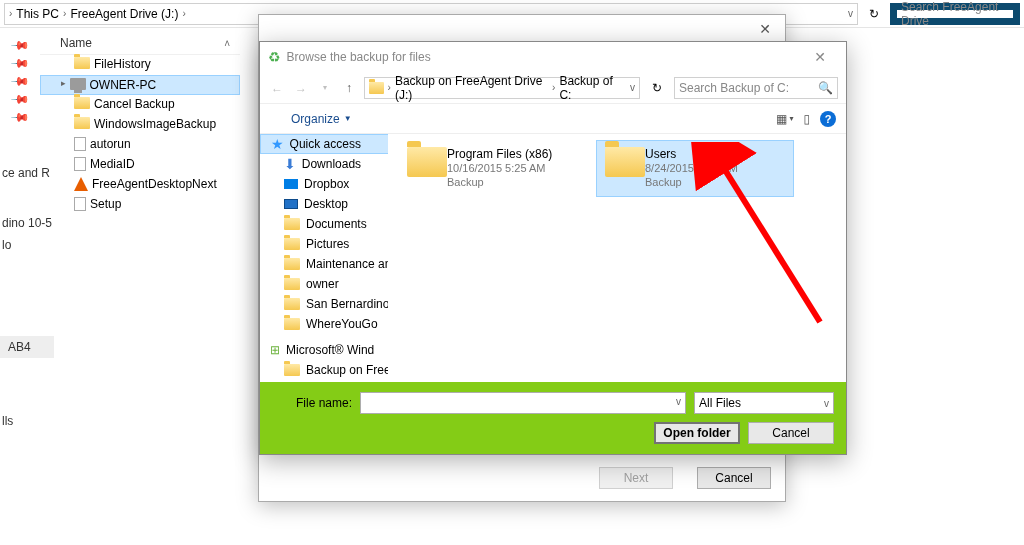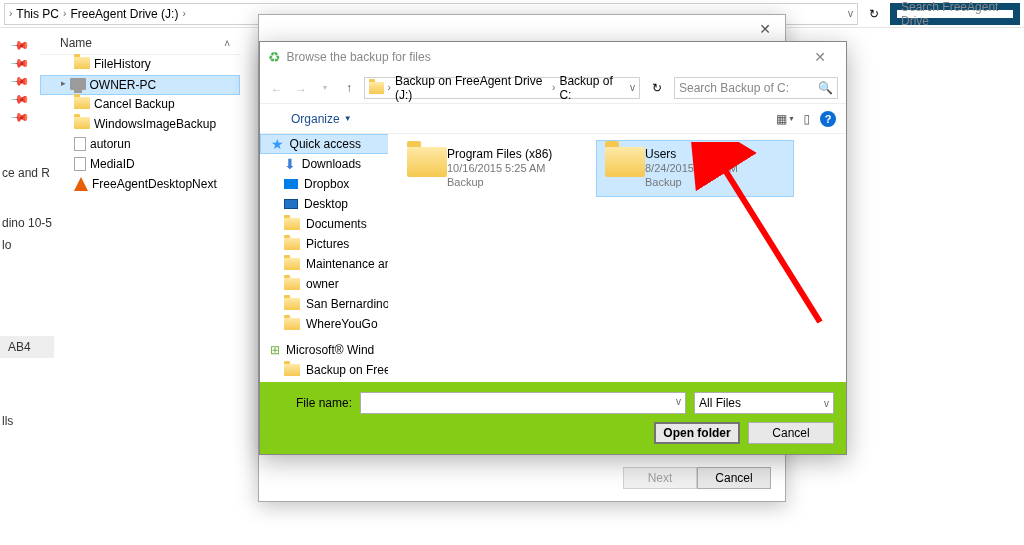--- a/index.html
+++ b/index.html
@@ -34,21 +34,21 @@
 .ico-file { width: 12px; height: 14px; background: #fff; border: 1px solid #aaa; display: inline-block; }
 .ico-vlc { width: 0; height: 0; border-left: 7px solid transparent; border-right: 7px solid transparent; border-bottom: 14px solid #e85e00; display: inline-block; }
 .ico-star { color: #3399ff; font-size: 14px; }
 .ico-down { color: #3a7cd6; font-size: 14px; }
 .ico-dropbox { width:14px; height:10px; background:#007ee5; display:inline-block; }
 .ico-desktop { width:14px; height:10px; background:#2171c7; display:inline-block; border:1px solid #0d4a8a;}
 
 
 .wizard { position: absolute; left: 258px; top: 14px; width: 528px; height: 488px; background: #fff; border: 1px solid #aaa; box-shadow: 0 4px 20px rgba(0,0,0,0.25); }
 .wizard-close { position: absolute; right: 0; top: 0; width: 40px; height: 28px; display: flex; align-items: center; justify-content: center; font-size: 14px; color: #555; }
-.wizard-buttons { position: absolute; bottom: 12px; right: 14px; display: flex; gap: 0; }
+.wizard-buttons { position: absolute; bottom: 12px; right: 14px; display: flex; gap: 24px; }
 .wizard-buttons button { width: 74px; height: 22px; background: #e8e8e8; border: 1px solid #adadad; font-size: 12px; }
 .wizard-buttons .disabled { color: #a0a0a0; background: #f0f0f0; border-color: #d0d0d0; }
 
 
 .dialog { position: absolute; left: 259px; top: 41px; width: 588px; height: 414px; background: #fff; border: 1px solid #888; box-shadow: 0 6px 24px rgba(0,0,0,0.3); display: flex; flex-direction: column; }
 .dlg-title { height: 30px; display: flex; align-items: center; padding: 0 8px; gap: 6px; color: #888; }
 .dlg-title .spacer { flex: 1; }
 .dlg-close { width: 36px; height: 22px; display: flex; align-items: center; justify-content: center; color: #888; font-size: 14px; }
 .dlg-nav { height: 32px; display: flex; align-items: center; padding: 0 8px; gap: 6px; border-bottom: 1px solid #eee; }
 .dlg-nav .navbtn { width: 18px; text-align: center; color: #555; }
@@ -145,20 +145,24 @@
           <span>autorun</span>
         </div>
       <div class="bg-tree-item child">
           <span class="ico-file"></span>
           <span>MediaID</span>
         </div>
       <div class="bg-tree-item child">
           <span class="ico-vlc"></span>
           <span>FreeAgentDesktopNext</span>
         </div>
+      <div class="bg-tree-item child">
+          <span class="ico-file"></span>
+          <span>Setup</span>
+        </div>
     </div>
   </div>
 </div>
 
 <div class="bg-leftcut">
   <div style="margin-top:32px">ce and R</div>
   <div style="margin-top:28px">dino 10-5</div>
   <div>lo</div>
   <div style="margin-top:80px;background:#eee;padding:4px 8px">AB4</div>
   <div style="margin-top:52px">lls</div>

